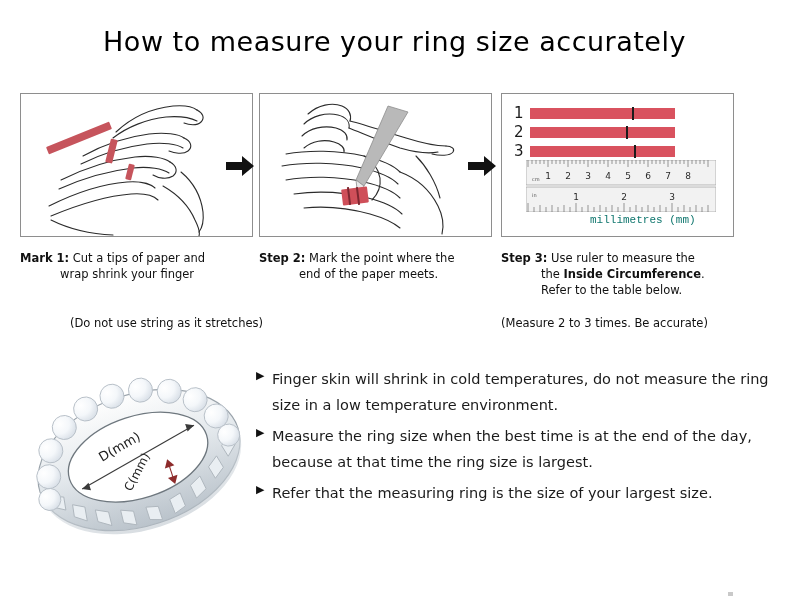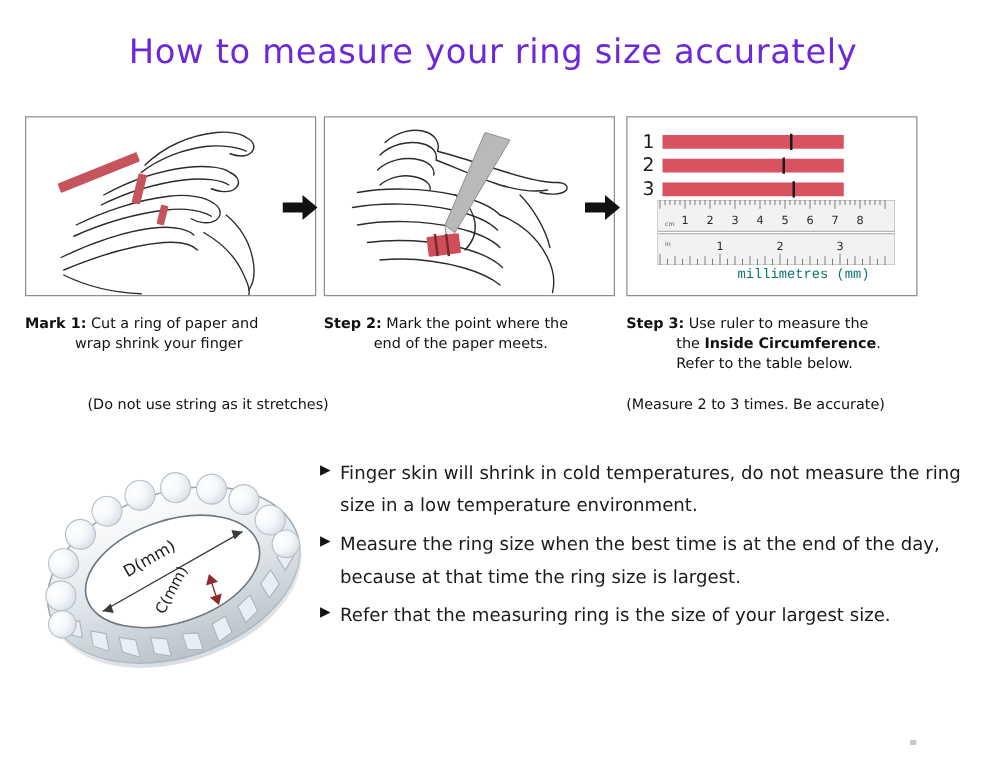--- a/index.html
+++ b/index.html
@@ -20,21 +20,21 @@
   #page-title {
     position: absolute;
     left: 0;
     top: 26px;
     width: 789px;
     text-align: center;
     font-size: 27px;
     font-family: "DejaVu Sans", sans-serif;
     font-weight: 400;
     letter-spacing: 0.5px;
-    color: #6d28d9;
+    color: #000000;
   }
 
   
   #steps-row {
     position: absolute;
     left: 0;
     top: 93px;
     width: 789px;
     height: 240px;
   }
@@ -224,21 +224,21 @@
           <rect x="87" y="45" width="7" height="24" rx="1" transform="rotate(14 90 57)" fill="#c6545c"></rect>
         </g>
 
         <g>
           <rect x="106" y="70" width="6" height="16" rx="1" transform="rotate(14 109 78)" fill="#c6545c"></rect>
         </g>
       </svg>
     </div>
     <div class="caption">
       <span class="lead">Mark 1:</span>
-      <span>Cut a ring of paper and</span>
+      <span>Cut a tips of paper and</span>
       <span class="cont">wrap shrink your finger</span>
     </div>
   </div>
 
   <div class="arrow a1">
     <svg width="28" height="26" viewBox="0 0 28 26">
       <path d="M0 9 L16 9 L16 3 L28 13 L16 23 L16 17 L0 17 Z" fill="#111111"></path>
     </svg>
   </div>
 

